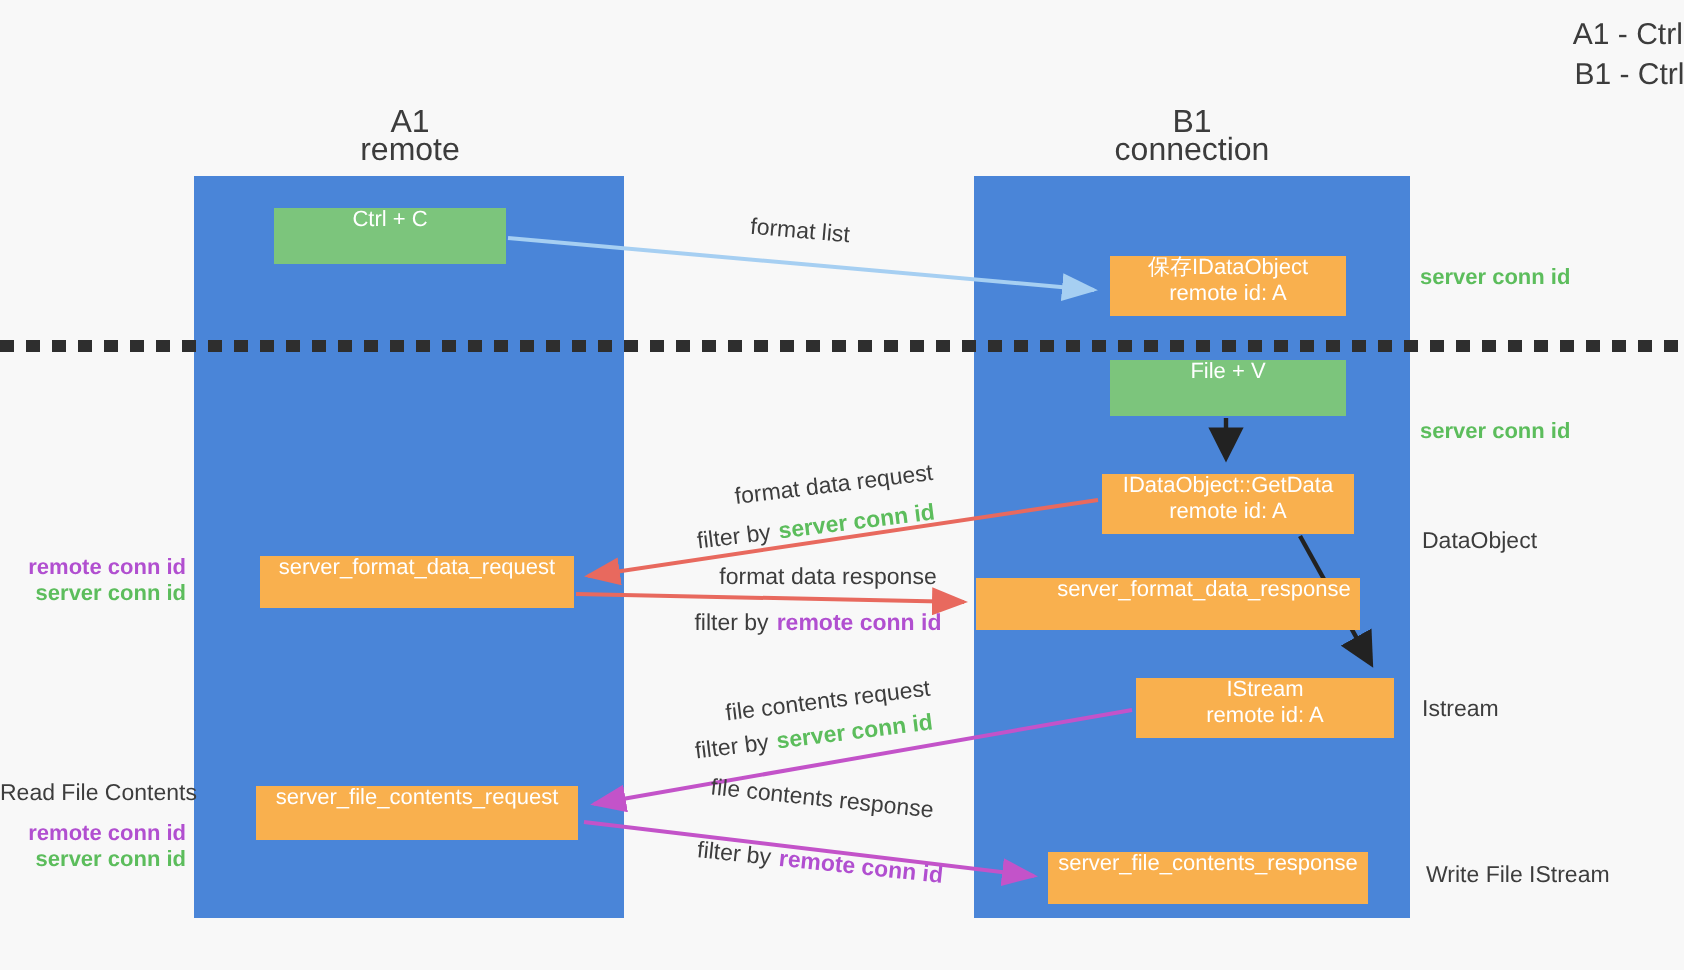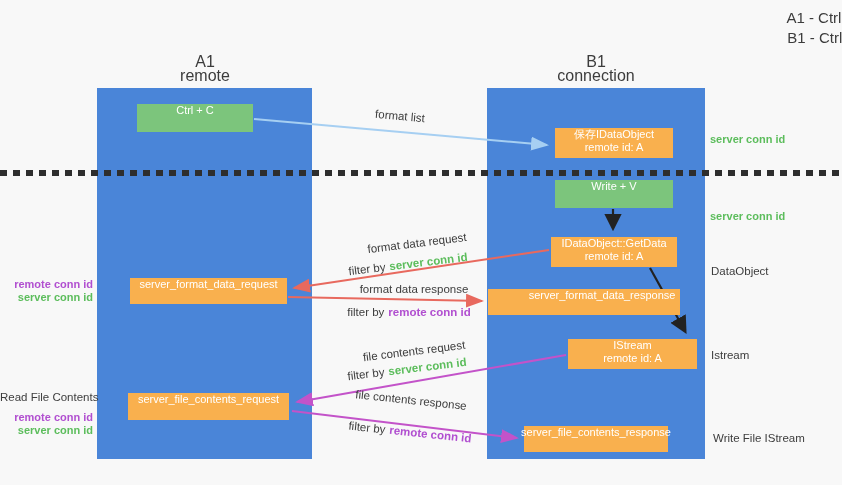--- a/index.html
+++ b/index.html
@@ -84,21 +84,21 @@
   <div class="node green" style="left:137px;top:104px;width:116px;height:28px;">
     <div>Ctrl + C</div>
   </div>
 
   <div class="node orange" style="left:555px;top:128px;width:118px;height:30px;">
     <div>保存IDataObject</div>
     <div>remote id: A</div>
   </div>
 
   <div class="node green" style="left:555px;top:180px;width:118px;height:28px;">
-    <div>Write + V</div>
+    <div>File + V</div>
   </div>
 
   <div class="node orange" style="left:551px;top:237px;width:126px;height:30px;">
     <div>IDataObject::GetData</div>
     <div>remote id: A</div>
   </div>
 
   <div class="node orange" style="left:130px;top:278px;width:157px;height:26px;">
     <div>server_format_data_request</div>
   </div>
@@ -109,21 +109,21 @@
 
   <div class="node orange" style="left:568px;top:339px;width:129px;height:30px;">
     <div>IStream</div>
     <div>remote id: A</div>
   </div>
 
   <div class="node orange" style="left:128px;top:393px;width:161px;height:27px;">
     <div>server_file_contents_request</div>
   </div>
 
-  <div class="node orange" style="left:524px;top:426px;width:144px;height:26px;">
+  <div class="node orange" style="left:524px;top:426px;width:160px;height:26px;">
     <div>server_file_contents_response</div>
   </div>
 
   <div class="lbl mid" style="left:400px;top:116px;transform:translate(-50%,-50%) rotate(5deg);">format list</div>
 
   <div class="lbl mid" style="left:417px;top:243px;transform:translate(-50%,-50%) rotate(-7deg);">format data request</div>
   <div class="lbl mid" style="left:408px;top:264px;transform:translate(-50%,-50%) rotate(-7deg);">
     <span class="filter-prefix">filter by</span><span class="key-green">server conn id</span>
   </div>
 

